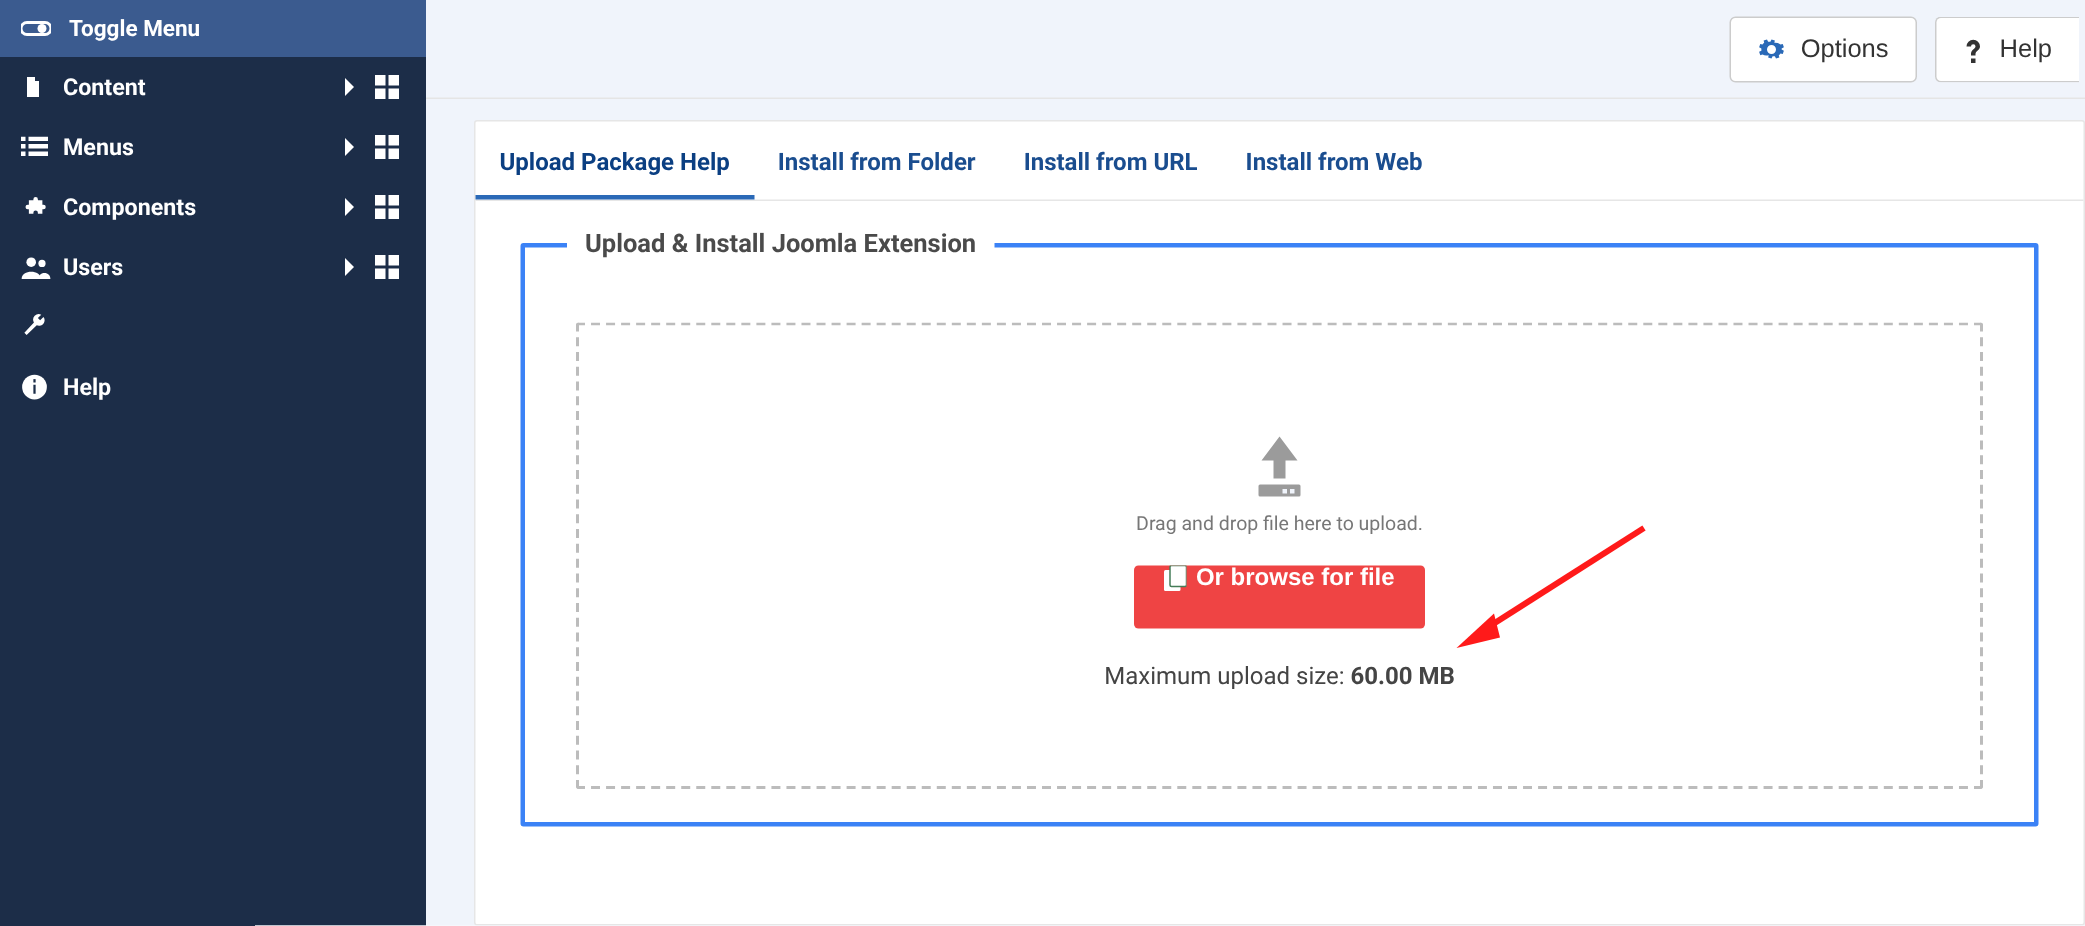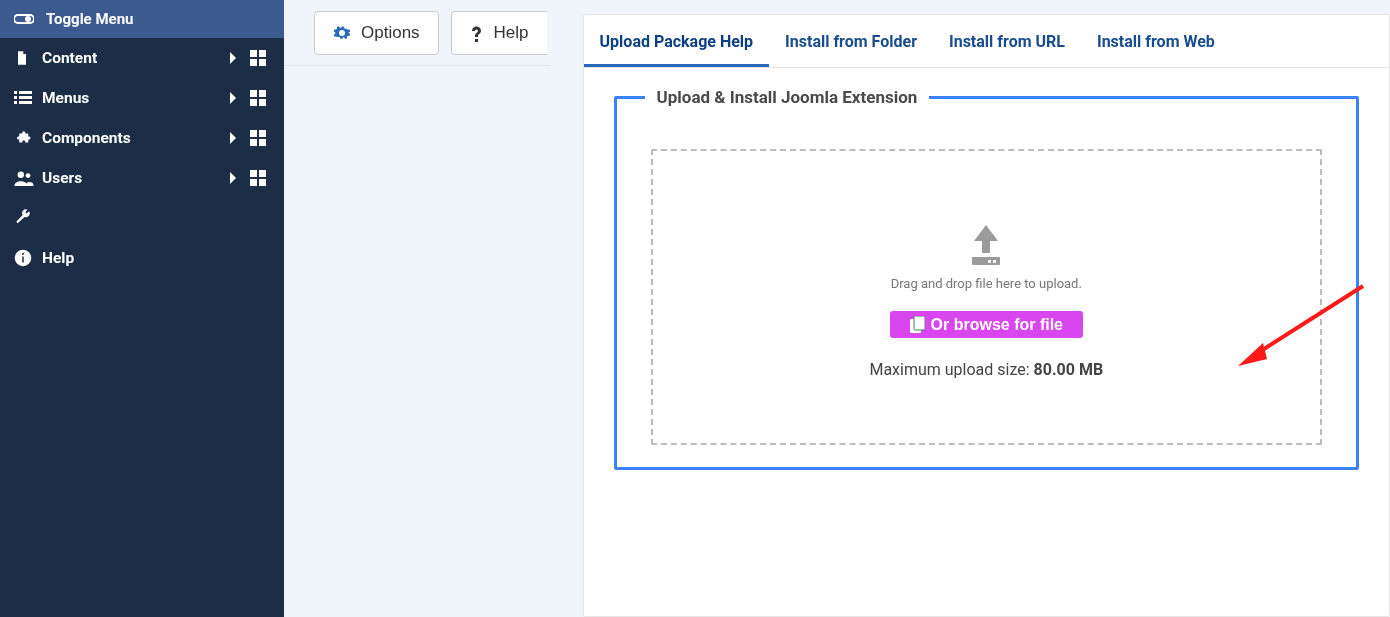--- a/index.html
+++ b/index.html
@@ -7,34 +7,34 @@
 .app { display: flex; width: 1390px; height: 617px; }
 .sidebar { width: 284px; background: #1c2d48; color: #fff; flex-shrink: 0; }
 .sidebar-header { display: flex; align-items: center; height: 38px; padding: 0 14px; background: #3b5b8f; font-size: 15px; font-weight: 700; cursor: pointer; }
 .sidebar-header .ticon { margin-right: 12px; display:flex; align-items:center; }
 .sidebar ul { list-style: none; }
 .sidebar li { display: flex; align-items: center; height: 40px; padding: 0 14px; font-size: 15.5px; font-weight: 700; cursor: pointer; }
 .sidebar .micon { width: 26px; display: inline-flex; align-items:center; justify-content:flex-start; margin-right: 2px;}
 .sidebar .label { flex: 1; }
 .sidebar .chev { width: 22px; text-align: center; }
 .sidebar .grid { width: 20px; text-align: center; }
-.main { flex: 1; display: flex; background: #f0f4fb; }
+.main { flex: 1; display: flex; flex-direction: column; background: #f0f4fb; }
 .topbar { height: 66px; display: flex; align-items: center; justify-content: flex-end; padding: 0 4px 0 18px; border-bottom: 1px solid #e5e5e5; background: #f0f4fb; }
 .btn { display: inline-flex; align-items: center; background: #fff; border: 1px solid #ccc; border-radius: 4px; height: 44px; padding: 0 18px; font-size: 17px; font-weight: 400; color: #333; cursor: pointer; margin-left: 12px; }
 .btn .bicon { margin-right: 10px; display:flex; align-items:center;}
 .panel { margin: 14px 0 0 32px; background: #fff; border: 1px solid #e6e6e6; border-radius: 2px; flex: 1; }
 .tabs { display: flex; border-bottom: 1px solid #e6e6e6; }
 .tab { padding: 17px 16px 16px; font-size: 16px; font-weight:700; color: #1a4d8f; cursor: pointer; }
 .tab.active { color: #0b3f82; border-bottom: 3px solid #2a69b7; padding-bottom: 13px; }
 .fieldset-wrap { padding: 28px 30px 50px; }
 .fieldset { position: relative; border: 3px solid #3b82f6; border-radius: 2px; padding: 50px 34px 22px; }
 .legend { position: absolute; top: -12px; left: 28px; background: #fff; padding: 0 12px; font-size: 17px; font-weight: 700; color: #4a4a4a; }
 .dropzone { border: 2px dashed #bcbcbc; border-radius: 2px; padding: 68px 20px 64px; text-align: center; position:relative; }
 .dropzone .dz-text { font-size: 13px; color: #777; margin-top: 5px; }
-.browse-btn { display: inline-flex; align-items: center; background: #d946ef; color: #fff; border: none; border-radius: 3px; height: 27px; padding: 0 20px; font-size: 16px; font-weight: 600; cursor: pointer; margin-top: 20px; }
+.browse-btn { display: inline-flex; align-items: flex-start; background: #ef4444; color: #fff; border: none; border-radius: 3px; height: 42px; padding: 0 20px; font-size: 16px; font-weight: 600; cursor: pointer; margin-top: 20px; }
 .browse-btn .bicon { margin-right: 6px; display:flex;}
 .max-size { margin-top: 22px; font-size: 16px; color: #444; }
 .max-size .val { font-weight: 700; }
 svg { display: block; }
 .arrow-annot { position:absolute; pointer-events:none; }
 </style>
 </head>
 <body>
 
 <div class="app">
@@ -205,21 +205,21 @@
             <button class="browse-btn">
               <span class="bicon">
                   <svg width="15" height="17" viewBox="0 0 15 17" fill="#fff">
                     <rect x="0" y="3" width="11" height="14" rx="1"></rect>
                     <rect x="4" y="0" width="11" height="14" rx="1" fill="#fff" stroke="#457d58" stroke-width="1"></rect>
                   </svg>
                 </span>
               <span>Or browse for file</span>
             </button>
             <div class="max-size">
-              <span>Maximum upload size: </span><span class="val">80.00 MB</span>
+              <span>Maximum upload size: </span><span class="val">60.00 MB</span>
             </div>
 
             <svg class="arrow-annot" style="left:580px; top:130px;" width="140" height="90" viewBox="0 0 140 90">
               <line x1="130" y1="5" x2="20" y2="75" stroke="#ff1a1a" stroke-width="4"></line>
               <polygon points="5,85 30,62 34,78" fill="#ff1a1a"></polygon>
             </svg>
           </div>
         </div>
       </div>
     </div>

